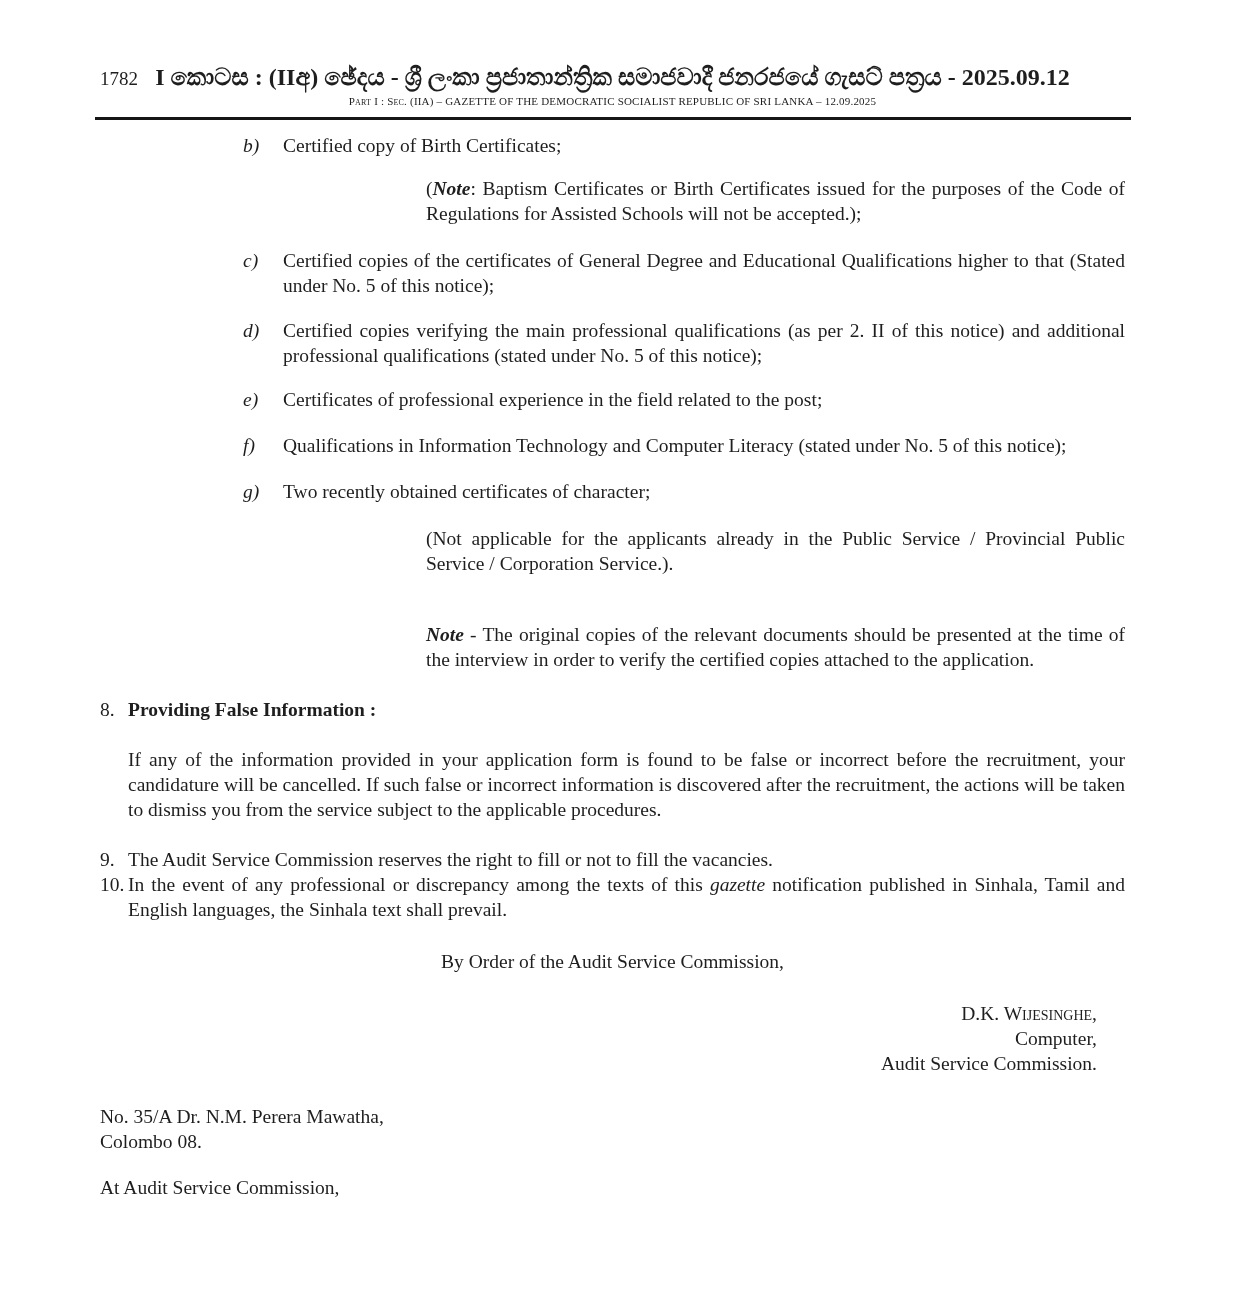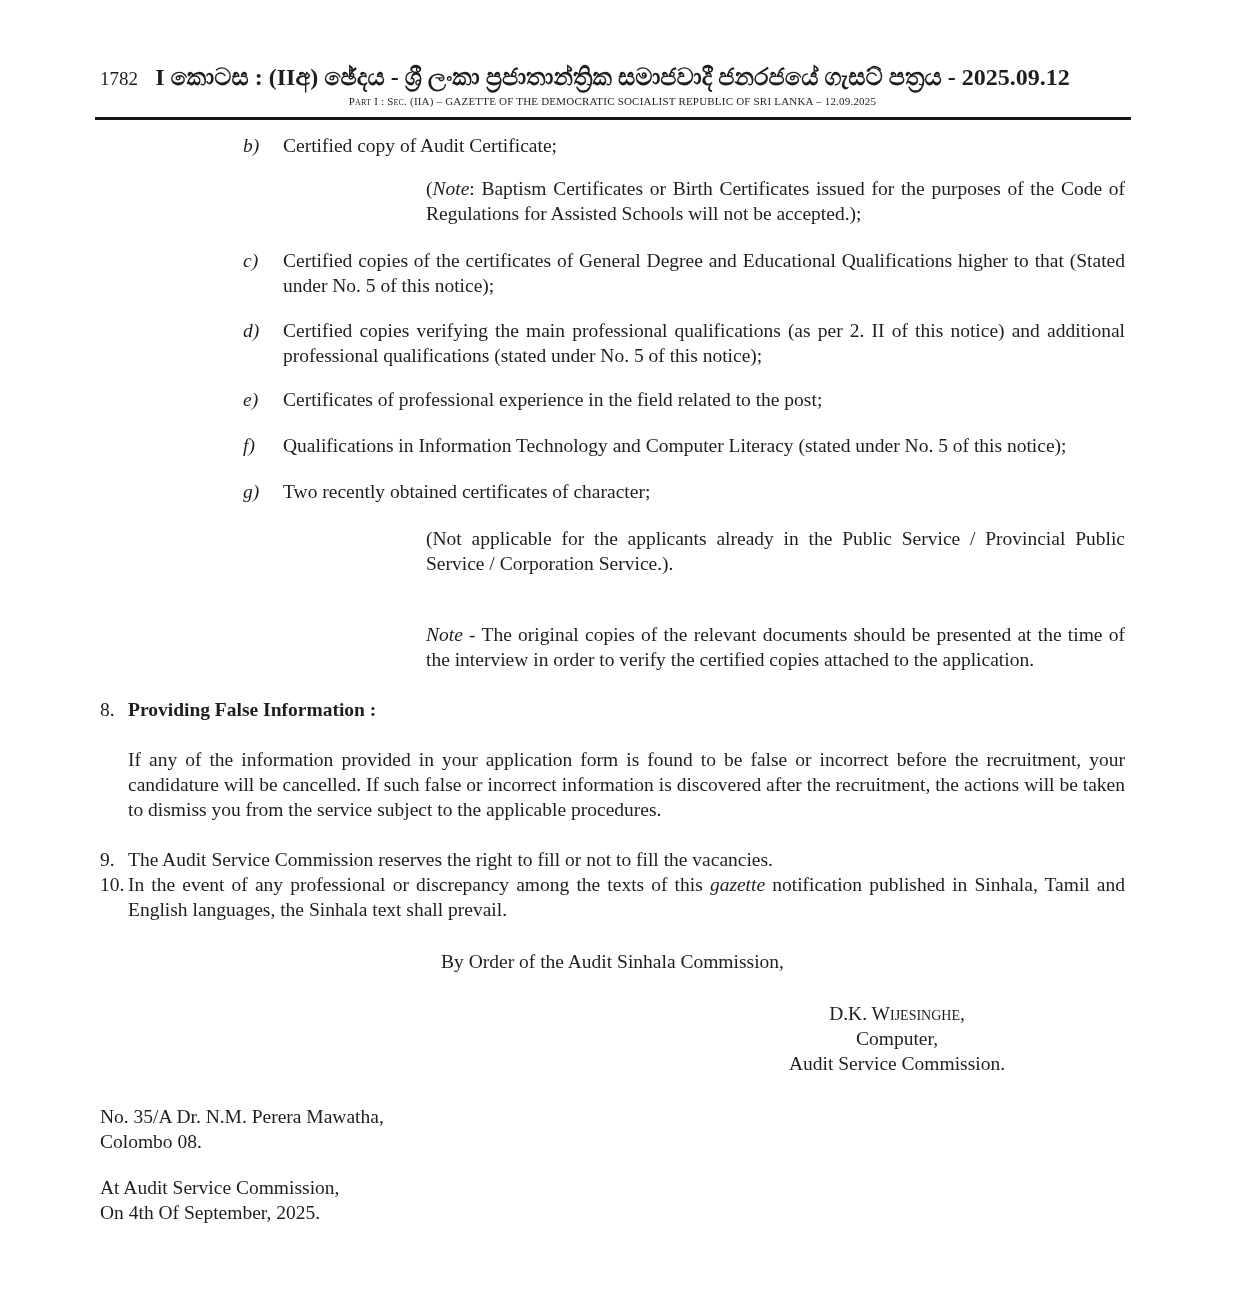--- a/index.html
+++ b/index.html
@@ -63,38 +63,38 @@
     font-style: italic;
   }
   .item-text {
     flex: 1;
     text-align: justify;
   }
   .note-par {
     margin-left: 183px;
     text-align: justify;
   }
-  .emph { font-weight: 400; font-style: italic; }
+  .emph { font-weight: 700; font-style: italic; }
 
   
   .sec { display: flex; }
   .sec-num { flex: none; width: 28px; }
   .sec-heading { font-weight: 700; }
   .sec-body {
     margin-left: 28px;
     text-align: justify;
   }
   .sec-text { flex: 1; text-align: justify; }
 
   
   .by-order { text-align: center; }
   .signature {
     width: 400px;
     margin-left: 597px;
-    text-align: center;
+    text-align: right;
   }
   .sig-name { font-variant: small-caps; }
 
   
   .mt13 { margin-top: 13px; }
   .mt18 { margin-top: 18px; }
   .mt19 { margin-top: 19px; }
   .mt20 { margin-top: 20px; }
   .mt21 { margin-top: 21px; }
   .mt22 { margin-top: 22px; }
@@ -113,21 +113,21 @@
     <span class="page-number">1782</span>
     <div class="title-si">I කොටස : (IIඅ) ඡේදය - ශ්‍රී ලංකා ප්‍රජාතාන්ත්‍රික සමාජවාදී ජනරජයේ ගැසට් පත්‍රය - 2025.09.12</div>
     <div class="title-en">Part I : Sec. (IIA) – GAZETTE OF THE DEMOCRATIC SOCIALIST REPUBLIC OF SRI LANKA – 12.09.2025</div>
     <hr class="header-rule">
   </div>
 
   <div class="attachment-list">
 
     <div class="item mt13">
       <span class="item-label">b)</span>
-      <p class="item-text">Certified copy of Audit Certificate;</p>
+      <p class="item-text">Certified copy of Birth Certificates;</p>
     </div>
 
     <p class="note-par mt18"><span>(</span><span class="emph">Note</span><span>: Baptism Certificates or Birth Certificates issued for the purposes of the Code of Regulations for Assisted Schools will not be accepted.);</span></p>
 
     <div class="item mt22">
       <span class="item-label">c)</span>
       <p class="item-text">Certified copies of the certificates of General Degree and Educational Qualifications higher to that (Stated under No. 5 of this notice);</p>
     </div>
 
     <div class="item mt20">
@@ -165,31 +165,30 @@
   <div class="sec mt25">
     <span class="sec-num">9.</span>
     <p class="sec-text">The Audit Service Commission reserves the right to fill or not to fill the vacancies.</p>
   </div>
 
   <div class="sec mt24">
     <span class="sec-num">10.</span>
     <p class="sec-text"><span>In the event of any professional or discrepancy among the texts of this </span><i>gazette</i><span> notification published in Sinhala, Tamil and English languages, the Sinhala text shall prevail.</span></p>
   </div>
 
-  <p class="by-order mt27">By Order of the Audit Sinhala Commission,</p>
+  <p class="by-order mt27">By Order of the Audit Service Commission,</p>
 
   <div class="signature mt27">
     <p class="sig-name">D.K. Wijesinghe,</p>
     <p>Computer,</p>
     <p>Audit Service Commission.</p>
   </div>
 
   <div class="mt28">
     <p>No. 35/A Dr. N.M. Perera Mawatha,</p>
     <p>Colombo 08.</p>
   </div>
 
   <div class="mt21">
     <p>At Audit Service Commission,</p>
-    <p>On 4th Of September, 2025.</p>
   </div>
 
 </div>
 
 </body></html>

